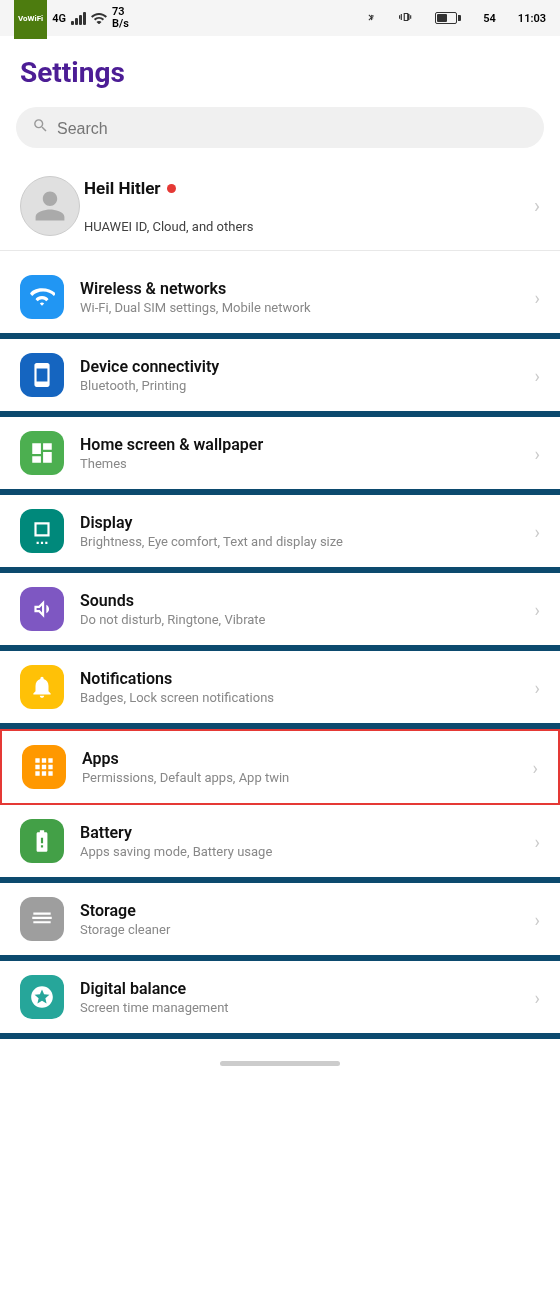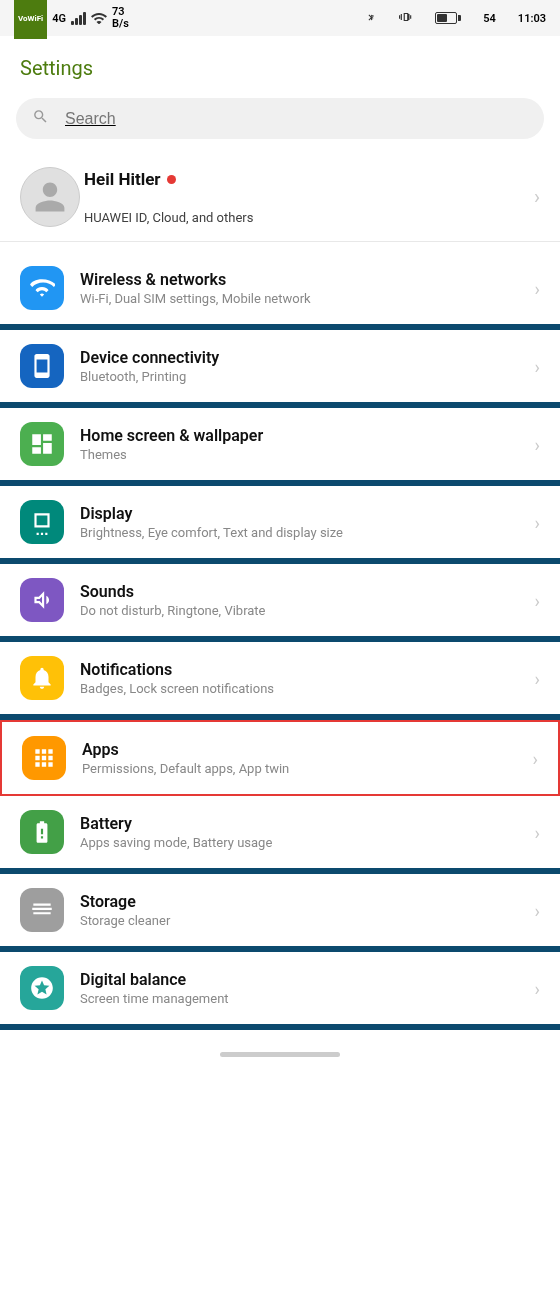--- a/index.html
+++ b/index.html
@@ -76,35 +76,34 @@
     .battery-tip {
       width: 3px;
       height: 6px;
       background: #333;
       border-radius: 0 1px 1px 0;
     }
 
     
     .page-title {
       padding: 20px 20px 10px 20px;
-      font-size: 20px;
-      font-weight: 400;
-      color: #4d7c0f;
+      font-size: 28px;
+      font-weight: 700;
+      color: #4c1d95;
     }
 
     
     .search-bar {
       margin: 8px 16px 14px 16px;
       background: #f0f0f0;
       border-radius: 24px;
       display: flex;
-      align-items: center;
+      align-items: flex-end;
       padding: 10px 16px;
-      gap: 16px;
-      text-decoration: underline;
+      gap: 8px;
     }
     .search-icon-wrap {
       color: #999;
       font-size: 16px;
     }
     .search-input {
       background: transparent;
       border: none;
       outline: none;
       font-size: 16px;

